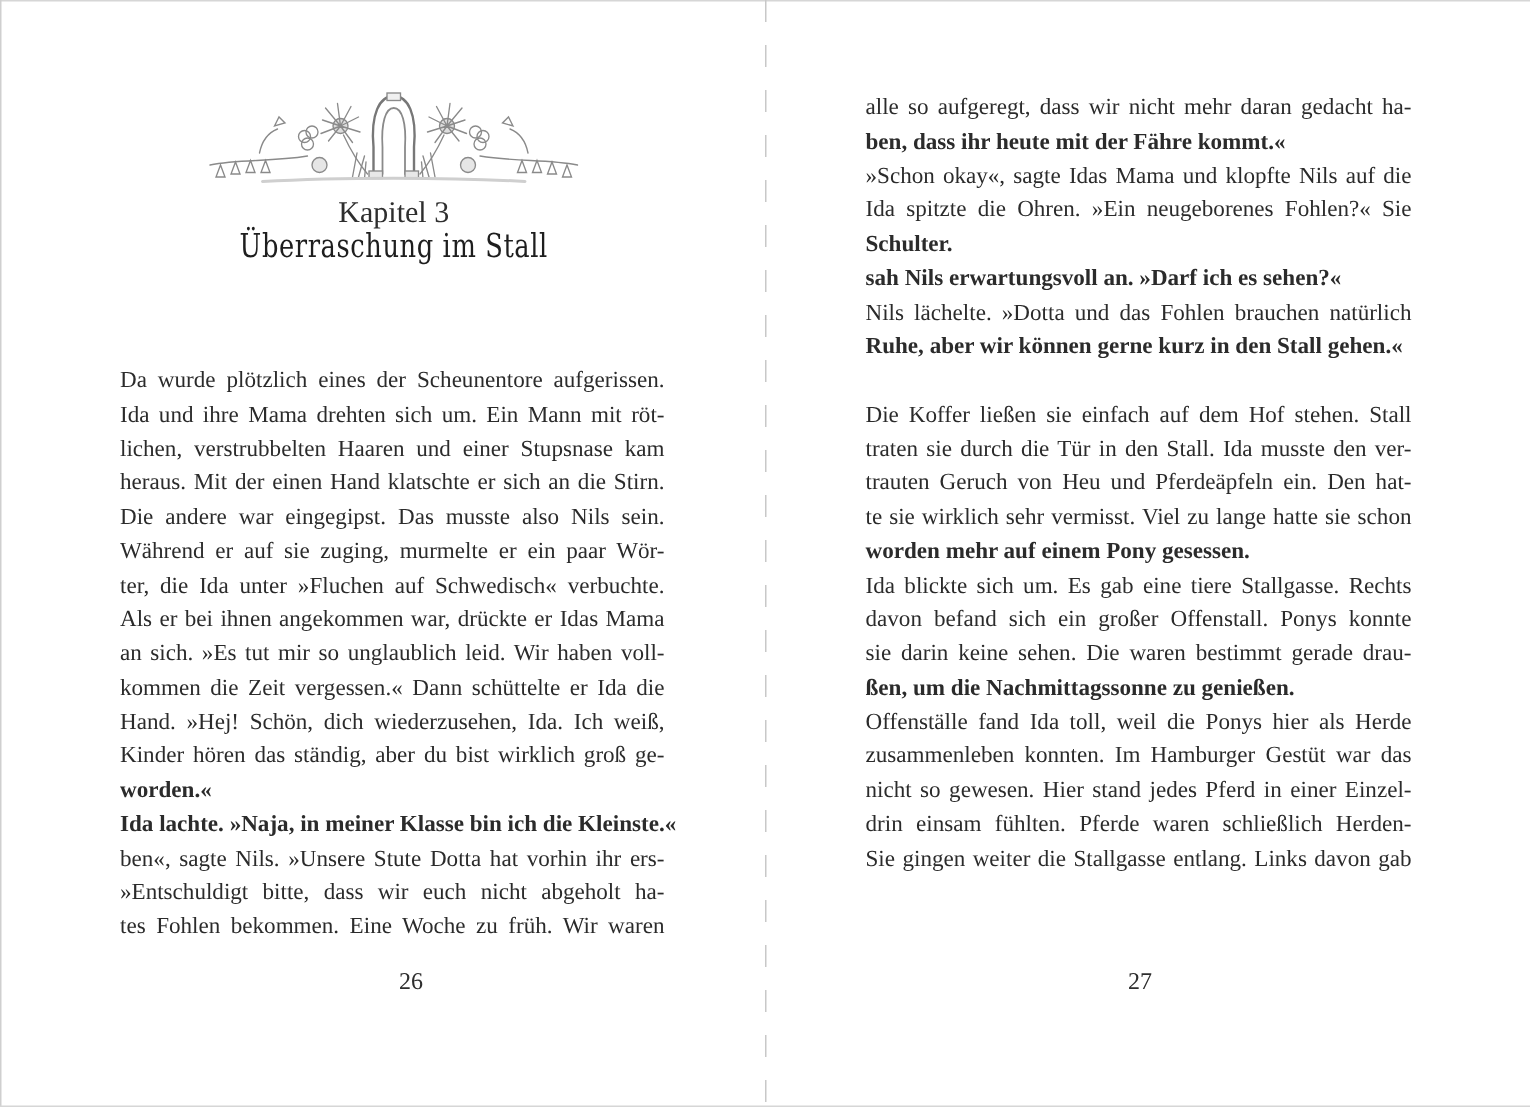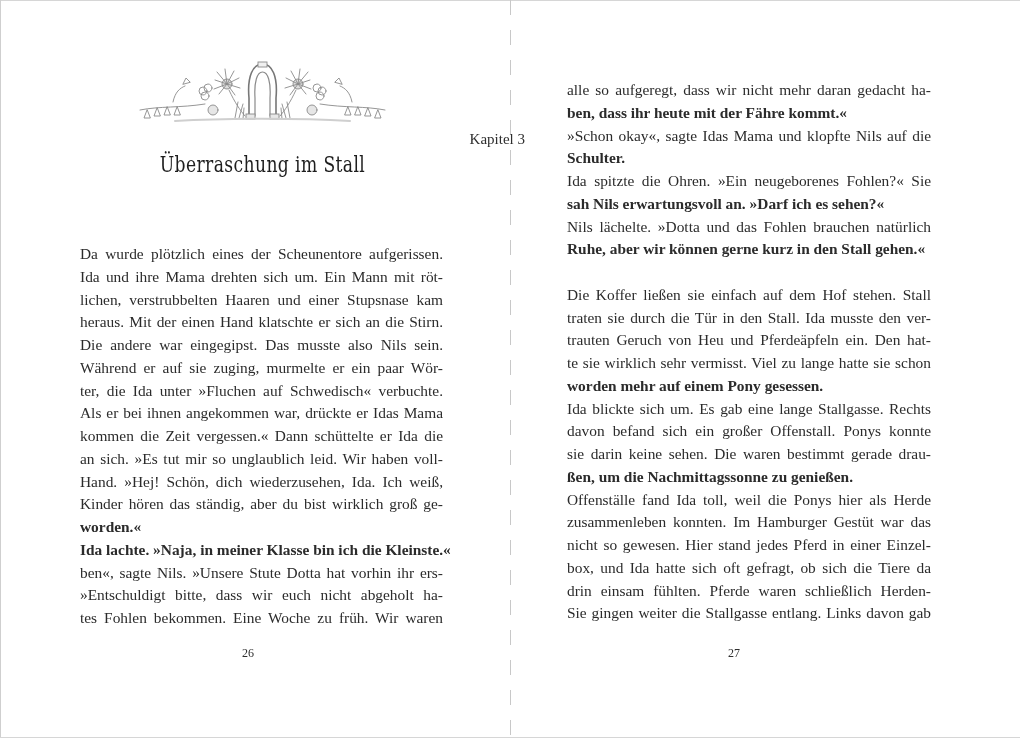--- a/index.html
+++ b/index.html
@@ -17,42 +17,42 @@
     background: repeating-linear-gradient(to bottom, #c8c8c8 0, #c8c8c8 15px, transparent 15px, transparent 30px);
   }
   .page { position: absolute; top: 0; height: 738px; }
   .page-left { left: 0; width: 510px; }
   .page-right { left: 511px; width: 509px; }
 
   .ornament { position: absolute; left: 135px; top: 58px; width: 255px; height: 70px; }
 
   .chapter-label {
     position: absolute; left: 0; width: 525px; top: 131px;
-    text-align: right; font-size: 15px; color: #2e2e2e;
+    text-align: center; font-size: 20px; color: #2e2e2e;
   }
   .chapter-title {
     position: absolute; left: 0; width: 525px; top: 152px;
     text-align: center; font-size: 22px; letter-spacing: 0.5px;
     font-family: "DejaVu Serif", serif; font-weight: normal; color: #1e1e1e;
     transform: scaleX(0.78);
   }
 
   .text-block {
     position: absolute; font-size: 15.4px; line-height: 22.75px;
     color: #2b2b2b;
   }
   .left-text { left: 80px; top: 243px; width: 363px; }
-  .right-text { left: 56px; top: 61px; width: 364px; margin-top: 18px; }
+  .right-text { left: 66px; top: 61px; width: 364px; }
   .line { display: block; height: 22.75px; white-space: nowrap; text-align: justify; text-align-last: justify; }
   .line.last { text-align-last: left; font-weight: bold; }
   .line.blank { height: 22.75px; }
 
   .page-number {
-    position: absolute; top: 646px; width: 40px; text-align: left;
-    font-size: 12px; color: #2e2e2e;
+    position: absolute; top: 646px; width: 40px; text-align: right;
+    font-size: 16px; color: #2e2e2e;
   }
   .left-num { left: 242px; }
   .right-num { left: 217px; }
 </style>
 </head>
 <body>
 
 <div class="frame-top"></div>
 <div class="frame-left"></div>
 <div class="frame-bottom"></div>
@@ -104,56 +104,55 @@
 
   <div class="text-block left-text">
     <span class="line">Da wurde plötzlich eines der Scheunentore aufgerissen.</span>
     <span class="line">Ida und ihre Mama drehten sich um. Ein Mann mit röt-</span>
     <span class="line">lichen, verstrubbelten Haaren und einer Stupsnase kam</span>
     <span class="line">heraus. Mit der einen Hand klatschte er sich an die Stirn.</span>
     <span class="line">Die andere war eingegipst. Das musste also Nils sein.</span>
     <span class="line">Während er auf sie zuging, murmelte er ein paar Wör-</span>
     <span class="line">ter, die Ida unter »Fluchen auf Schwedisch« verbuchte.</span>
     <span class="line">Als er bei ihnen angekommen war, drückte er Idas Mama</span>
+    <span class="line">an sich. »Es tut mir so unglaublich leid. Wir haben voll-</span>
     <span class="line">kommen die Zeit vergessen.« Dann schüttelte er Ida die</span>
-    <span class="line">an sich. »Es tut mir so unglaublich leid. Wir haben voll-</span>
     <span class="line">Hand. »Hej! Schön, dich wiederzusehen, Ida. Ich weiß,</span>
     <span class="line">Kinder hören das ständig, aber du bist wirklich groß ge-</span>
     <span class="line last">worden.«</span>
     <span class="line last">Ida lachte. »Naja, in meiner Klasse bin ich die Kleinste.«</span>
     <span class="line">ben«, sagte Nils. »Unsere Stute Dotta hat vorhin ihr ers-</span>
     <span class="line">»Entschuldigt bitte, dass wir euch nicht abgeholt ha-</span>
     <span class="line">tes Fohlen bekommen. Eine Woche zu früh. Wir waren</span>
   </div>
 
   <div class="page-number left-num">26</div>
 </div>
 
 <div class="page page-right">
   <div class="text-block right-text">
     <span class="line">alle so aufgeregt, dass wir nicht mehr daran gedacht ha-</span>
     <span class="line last">ben, dass ihr heute mit der Fähre kommt.«</span>
     <span class="line">»Schon okay«, sagte Idas Mama und klopfte Nils auf die</span>
+    <span class="line">Ida spitzte die Ohren. »Ein neugeborenes Fohlen?« Sie</span>
     <span class="line last">Schulter.</span>
-    <span class="line">Ida spitzte die Ohren. »Ein neugeborenes Fohlen?« Sie</span>
     <span class="line last">sah Nils erwartungsvoll an. »Darf ich es sehen?«</span>
     <span class="line">Nils lächelte. »Dotta und das Fohlen brauchen natürlich</span>
     <span class="line last">Ruhe, aber wir können gerne kurz in den Stall gehen.«</span>
     <span class="line blank last"></span>
     <span class="line">Die Koffer ließen sie einfach auf dem Hof stehen. Stall</span>
     <span class="line">traten sie durch die Tür in den Stall. Ida musste den ver-</span>
     <span class="line">trauten Geruch von Heu und Pferdeäpfeln ein. Den hat-</span>
     <span class="line">te sie wirklich sehr vermisst. Viel zu lange hatte sie schon</span>
     <span class="line last">worden mehr auf einem Pony gesessen.</span>
-    <span class="line">Ida blickte sich um. Es gab eine lange Stallgasse. Rechts</span>
+    <span class="line">Ida blickte sich um. Es gab eine tiere Stallgasse. Rechts</span>
     <span class="line">davon befand sich ein großer Offenstall. Ponys konnte</span>
     <span class="line">sie darin keine sehen. Die waren bestimmt gerade drau-</span>
     <span class="line last">ßen, um die Nachmittagssonne zu genießen.</span>
     <span class="line">Offenställe fand Ida toll, weil die Ponys hier als Herde</span>
     <span class="line">zusammenleben konnten. Im Hamburger Gestüt war das</span>
     <span class="line">nicht so gewesen. Hier stand jedes Pferd in einer Einzel-</span>
-    <span class="line">box, und Ida hatte sich oft gefragt, ob sich die Tiere da</span>
     <span class="line">drin einsam fühlten. Pferde waren schließlich Herden-</span>
     <span class="line">Sie gingen weiter die Stallgasse entlang. Links davon gab</span>
   </div>
 
   <div class="page-number right-num">27</div>
 </div>
 
 </body></html>

